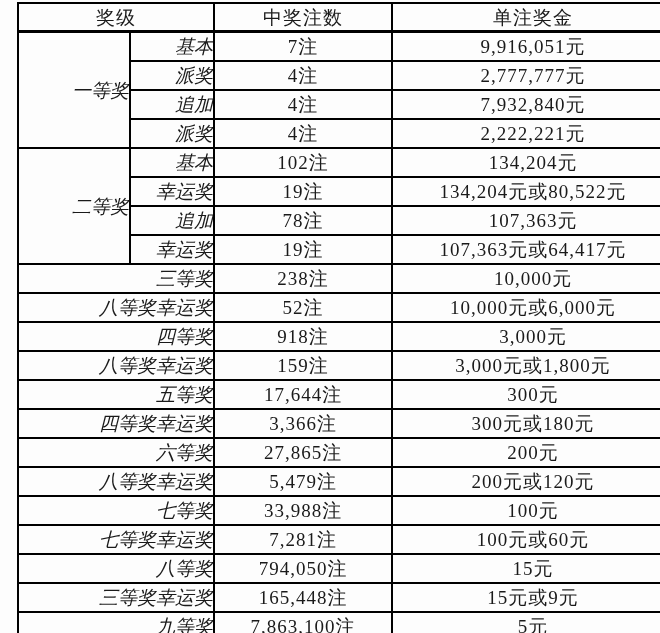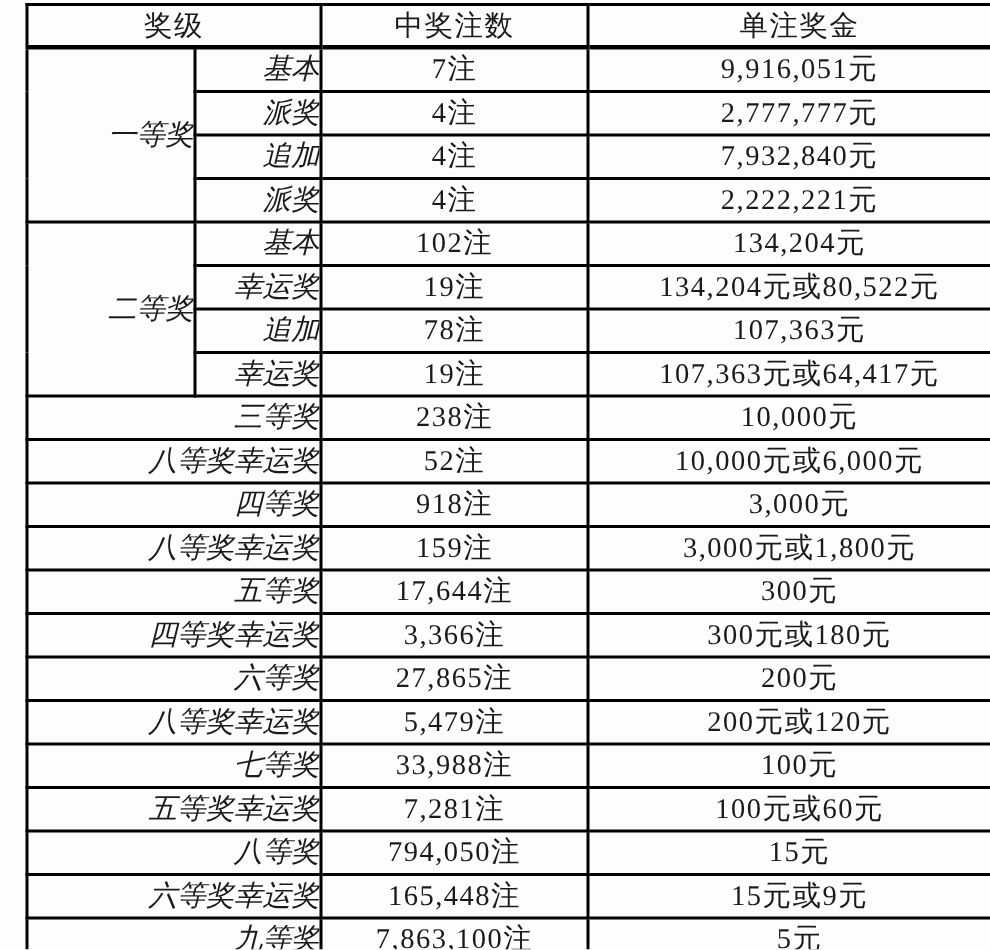--- a/index.html
+++ b/index.html
@@ -152,31 +152,31 @@
         <td class="c-center" colspan="2">八等奖幸运奖</td>
         <td class="c-num">5,479注</td>
         <td class="c-num">200元或120元</td>
       </tr>
       <tr>
         <td class="c-center" colspan="2">七等奖</td>
         <td class="c-num">33,988注</td>
         <td class="c-num">100元</td>
       </tr>
       <tr>
-        <td class="c-center" colspan="2">五等奖幸运奖</td>
+        <td class="c-center" colspan="2">七等奖幸运奖</td>
         <td class="c-num">7,281注</td>
         <td class="c-num">100元或60元</td>
       </tr>
       <tr>
         <td class="c-center" colspan="2">八等奖</td>
         <td class="c-num">794,050注</td>
         <td class="c-num">15元</td>
       </tr>
       <tr>
-        <td class="c-center" colspan="2">六等奖幸运奖</td>
+        <td class="c-center" colspan="2">三等奖幸运奖</td>
         <td class="c-num">165,448注</td>
         <td class="c-num">15元或9元</td>
       </tr>
       <tr>
         <td class="c-center" colspan="2">九等奖</td>
         <td class="c-num">7,863,100注</td>
         <td class="c-num">5元</td>
       </tr>
     </tbody>
   </table>

